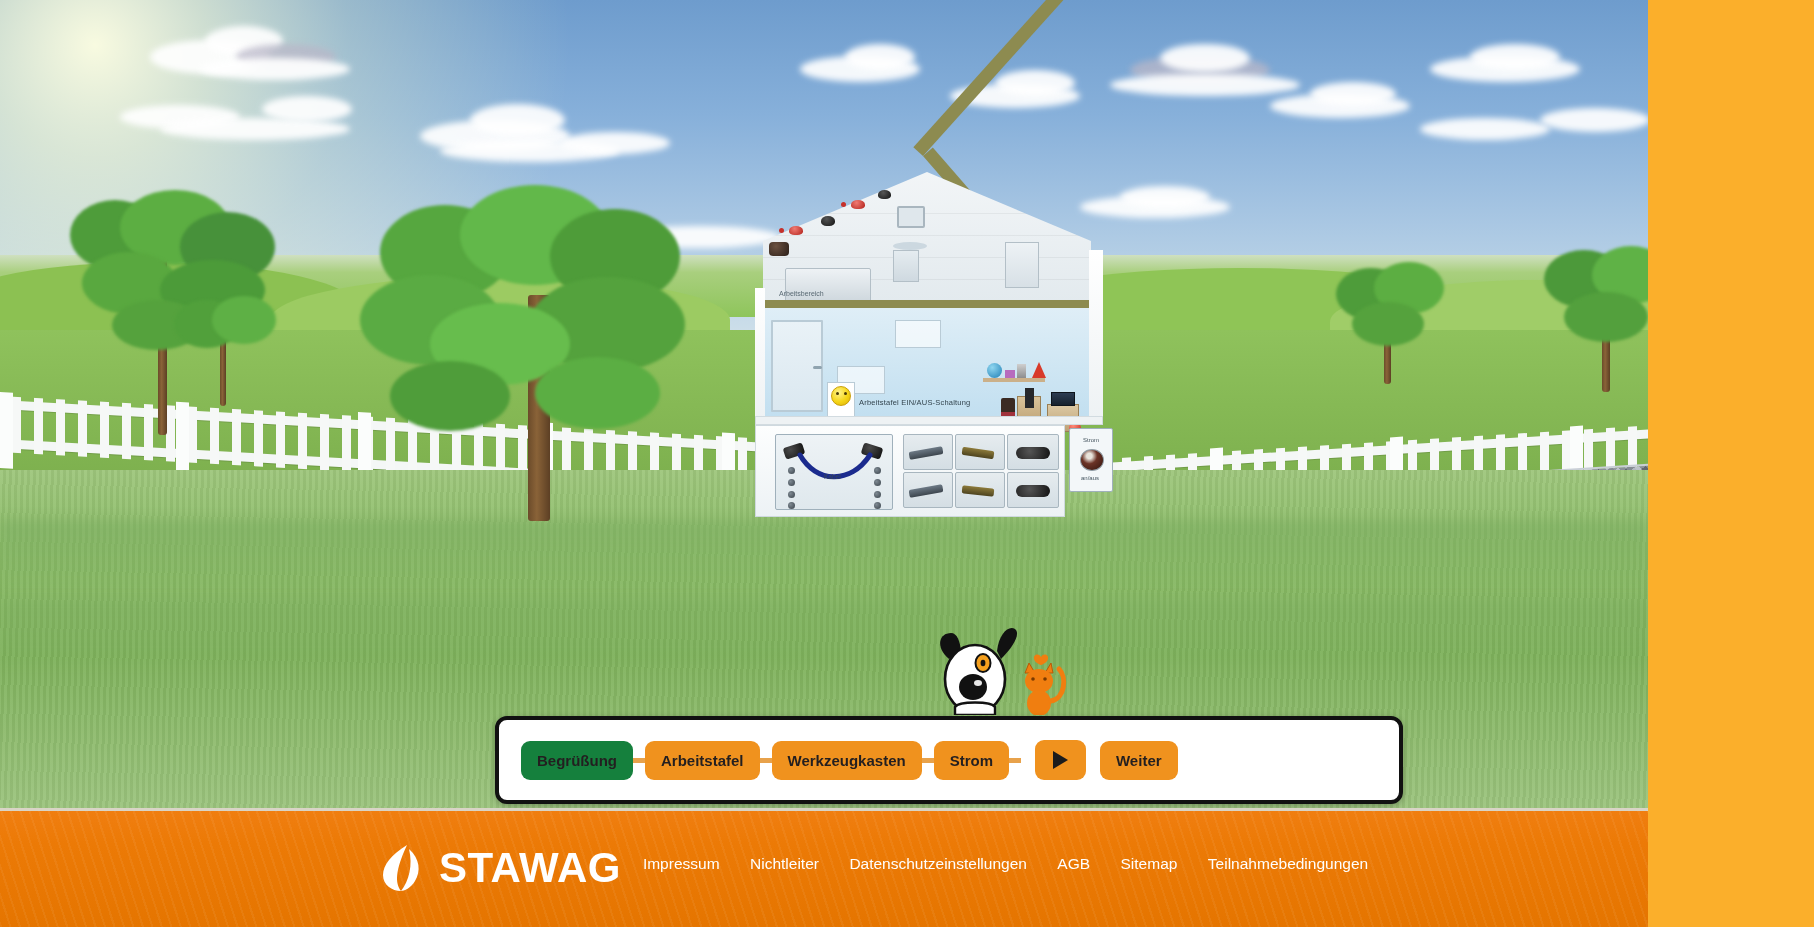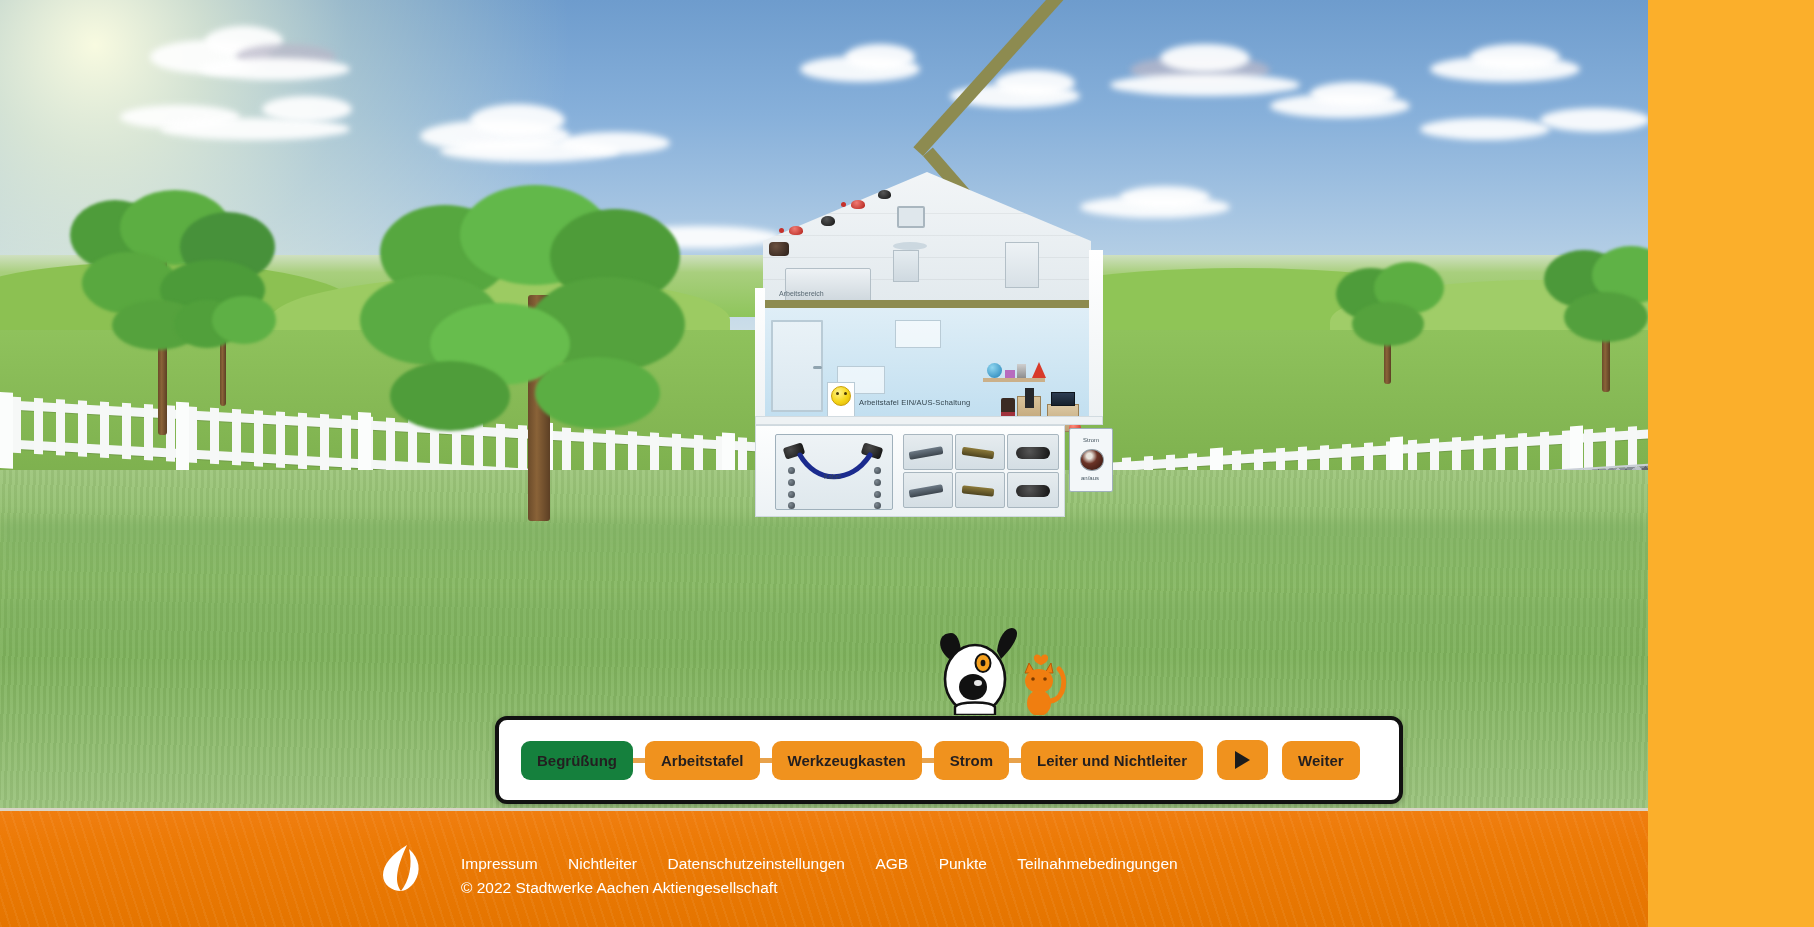--- a/index.html
+++ b/index.html
@@ -424,49 +424,48 @@
 
       <div id="navbar" style="left:495px;top:716px;width:908px;height:88px;">
         <button class="nav-btn active">Begrüßung</button>
         <div class="nav-sep"></div>
         <button class="nav-btn">Arbeitstafel</button>
         <div class="nav-sep"></div>
         <button class="nav-btn">Werkzeugkasten</button>
         <div class="nav-sep"></div>
         <button class="nav-btn">Strom</button>
         <div class="nav-sep"></div>
-        <button class="nav-btn">Leiter und Nichtleiter</button>
         <div class="nav-gap"></div>
         <button class="nav-btn play">
           <span class="play-tri"></span>
         </button>
         <div class="nav-gap"></div>
         <button class="nav-btn">Weiter</button>
       </div>
 
     </div>
 
     <div id="footer">
       <div id="footer-inner">
         <div id="stawag-logo">
           <svg width="54" height="54" viewBox="0 0 54 54" style="margin-right:10px;">
             <path d="M32 4 C 16 14, 8 24, 8 34 C 8 44, 17 50, 26 50 C 20 42, 20 30, 32 4 Z" fill="#ffffff"></path>
             <path d="M34 8 C 45 18, 46 30, 40 40 C 36 47, 29 50, 26 50 C 34 40, 38 24, 34 8 Z" fill="#ffffff"></path>
           </svg>
+          <span id="stawag-word">STAWAG</span>
         </div>
         <div id="footer-links">
           <div>
             <a class="flink" href="#">Impressum</a>
             <a class="flink" href="#">Nichtleiter</a>
             <a class="flink" href="#">Datenschutzeinstellungen</a>
             <a class="flink" href="#">AGB</a>
-            <a class="flink" href="#">Punkte</a>
+            <a class="flink" href="#">Sitemap</a>
             <a class="flink" href="#">Teilnahmebedingungen</a>
           </div>
-          <div id="copyright">© 2022 Stadtwerke Aachen Aktiengesellschaft</div>
         </div>
       </div>
     </div>
 
   </div>
 
   <div id="right-rail"></div>
 
 </div>
 

